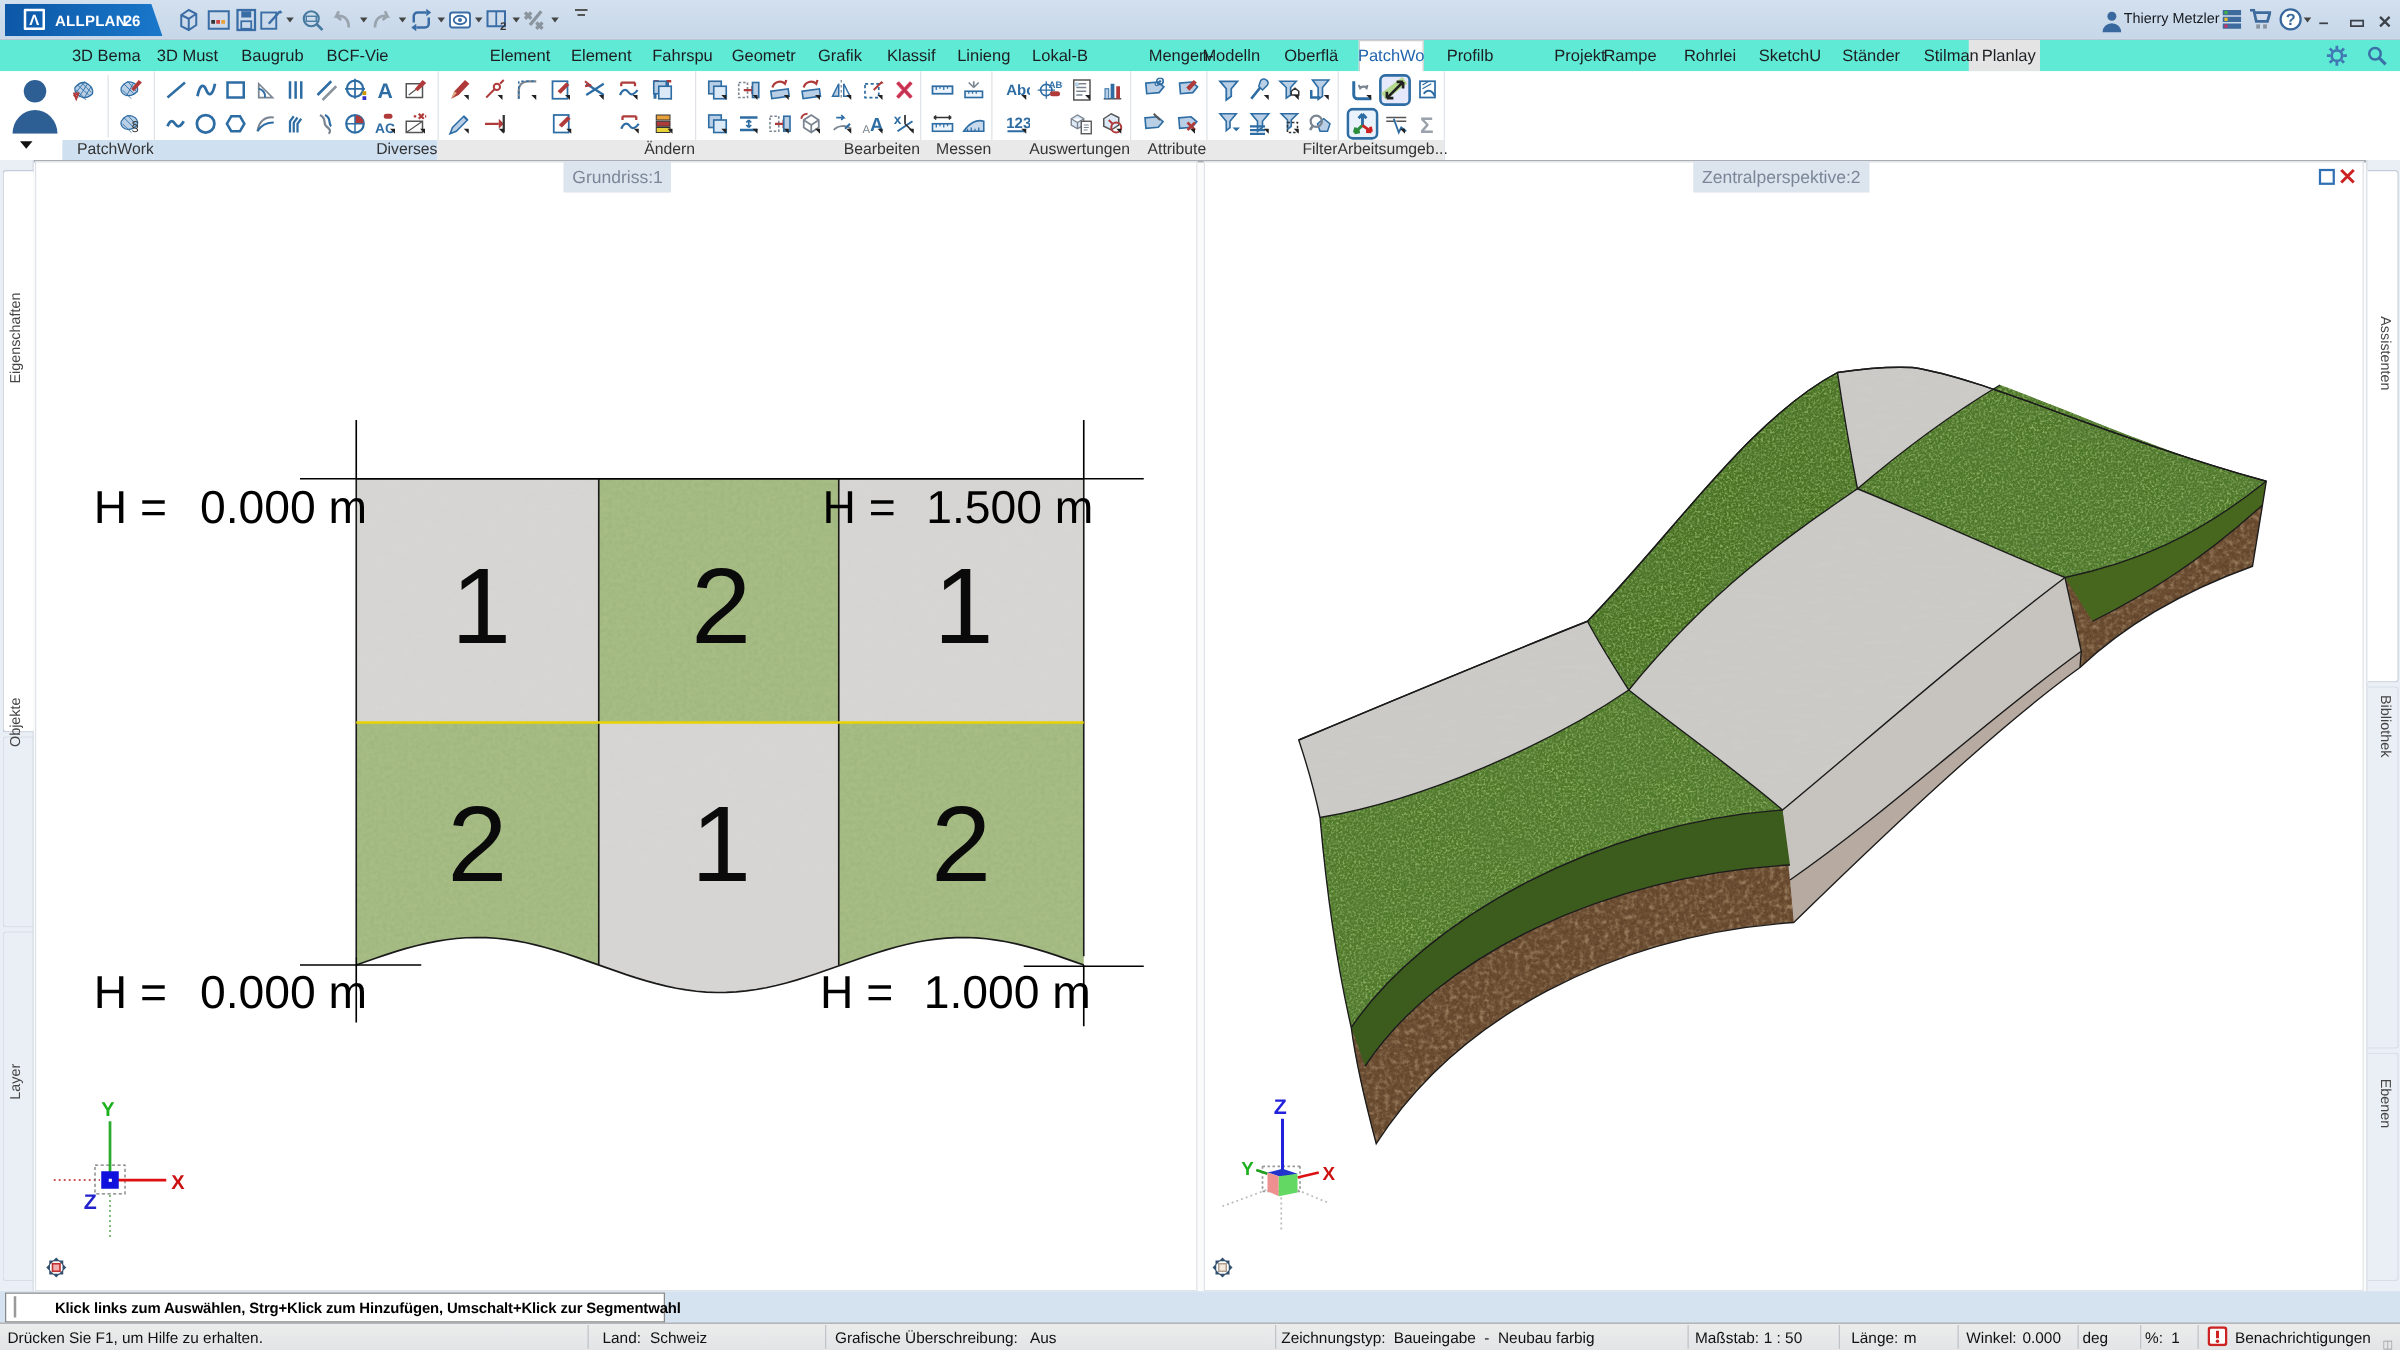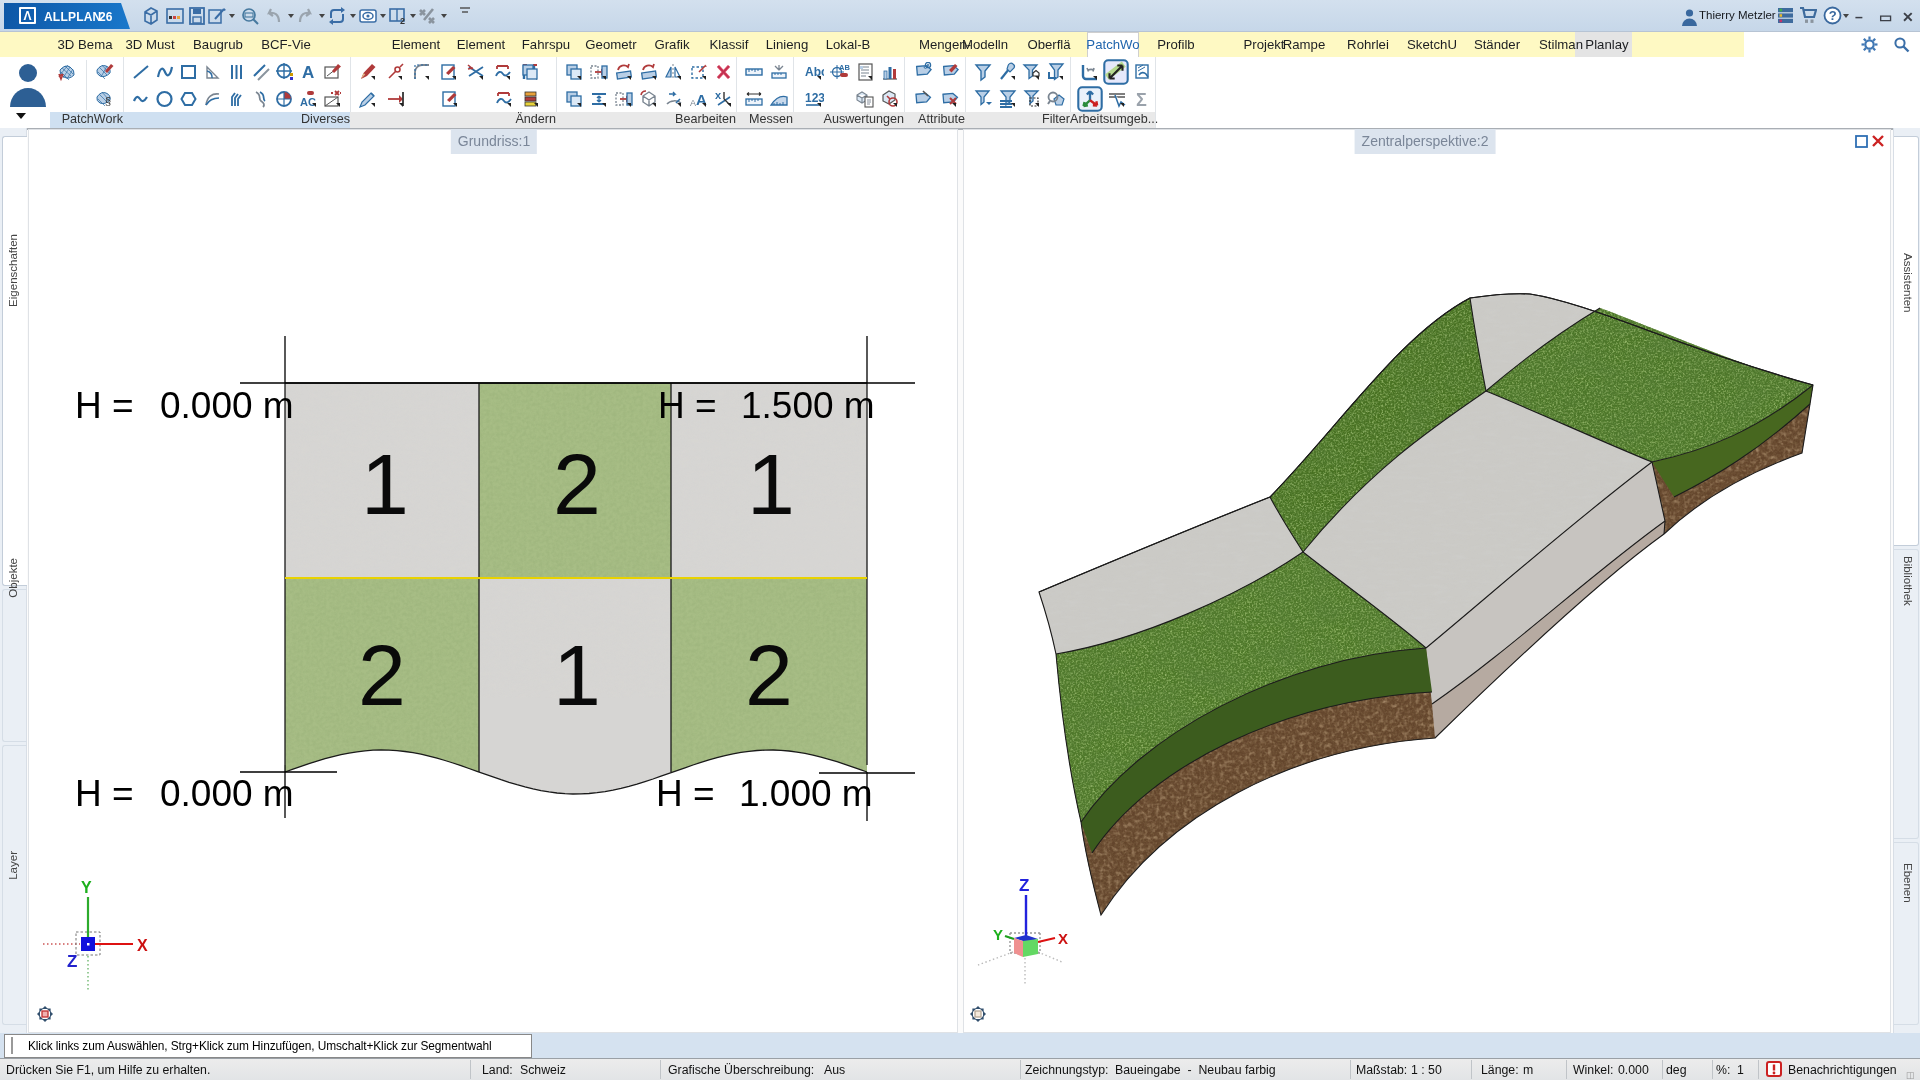--- a/index.html
+++ b/index.html
@@ -18,21 +18,21 @@
     border:2px solid #fff; border-radius:1px; color:#fff; font-weight:bold;
     font-size:12px; text-align:center; line-height:14px; }
   #logo .t1 { position:absolute; left:40px; top:7px; color:#fff; font-size:12px;
     font-weight:bold; letter-spacing:0.2px; }
   #logo .t2 { position:absolute; left:96px; top:8px; color:#fff; font-size:13px; font-weight:bold;}
   #titletext { position:absolute; top:8px; left:620px; width:820px; text-align:center;
     font-size:13.2px; color:#15181d; white-space:nowrap; }
   .winbtn { position:absolute; top:9px; color:#3c4048; font-size:14px; font-weight:bold; }
 
   
-  #menubar { position:absolute; left:0; top:32px; width:1744px; height:25px; background:#fef9c3; }
+  #menubar { position:absolute; left:0; top:32px; width:1920px; height:25px; background:#5eead4; }
   .mitem { position:absolute; top:5px; transform:translateX(-50%); font-size:13.2px;
     font-weight:normal; color:#17181a; white-space:nowrap; }
 
   
   #ribbon { position:absolute; left:0; top:57px; width:1920px; height:71px; background:#fff; }
   #ribbon .grouplabel { position:absolute; top:55px; height:16px; font-size:12.6px;
     color:#333; text-align:right; line-height:15px; }
   .lblue { background:#cfe0f1; }
   .lgrey { background:#e9e9e9; }
   .gsep { position:absolute; top:0; width:1px; height:71px; background:#e0e4e8; }
@@ -849,21 +849,21 @@
 </g>
 <rect x="1856" y="136" width="11" height="11" fill="none" stroke="#2f6fb4" stroke-width="1.8"></rect>
 <path d="M 1873,136 l 10,10 M 1883,136 l -10,10" stroke="#cc2222" stroke-width="2.4"></path>
 </svg>
   <div class="vtab" style="left:494px;">Grundriss:1</div>
   <div class="vtab" style="left:1425px;">Zentralperspektive:2</div>
 
 <div class="abs" style="left:0;top:1033px;width:1920px;height:25px;background:#d5e2f0;"></div>
 <div class="abs" style="left:4px;top:1034px;width:528px;height:24px;background:#fff;border:1px solid #888;"></div>
 <div class="abs" style="left:11px;top:1037px;width:2px;height:17px;background:#999;"></div>
-<div class="abs" style="left:28px;top:1039px;font-size:11.9px;font-weight:normal;letter-spacing:-0.1px;color:#000;">Klick links zum Auswählen, Strg+Klick zum Hinzufügen, Umschalt+Klick zur Segmentwahl</div>
+<div class="abs" style="left:44px;top:1039px;font-size:11.9px;font-weight:bold;letter-spacing:-0.1px;color:#000;">Klick links zum Auswählen, Strg+Klick zum Hinzufügen, Umschalt+Klick zur Segmentwahl</div>
 
   <div class="abs" style="left:0;top:1058px;width:1920px;height:22px;background:linear-gradient(#ececec,#e2e4e6);border-top:1px solid #9aa0a6;"></div>
 <div class="abs" style="left:470px;top:1060px;width:1px;height:19px;background:#c0c4c8;"></div>
 <div class="abs" style="left:660px;top:1060px;width:1px;height:19px;background:#c0c4c8;"></div>
 <div class="abs" style="left:1020px;top:1060px;width:1px;height:19px;background:#c0c4c8;"></div>
 <div class="abs" style="left:1350px;top:1060px;width:1px;height:19px;background:#c0c4c8;"></div>
 <div class="abs" style="left:1471px;top:1060px;width:1px;height:19px;background:#c0c4c8;"></div>
 <div class="abs" style="left:1566px;top:1060px;width:1px;height:19px;background:#c0c4c8;"></div>
 <div class="abs" style="left:1662px;top:1060px;width:1px;height:19px;background:#c0c4c8;"></div>
 <div class="abs" style="left:1712px;top:1060px;width:1px;height:19px;background:#c0c4c8;"></div>

